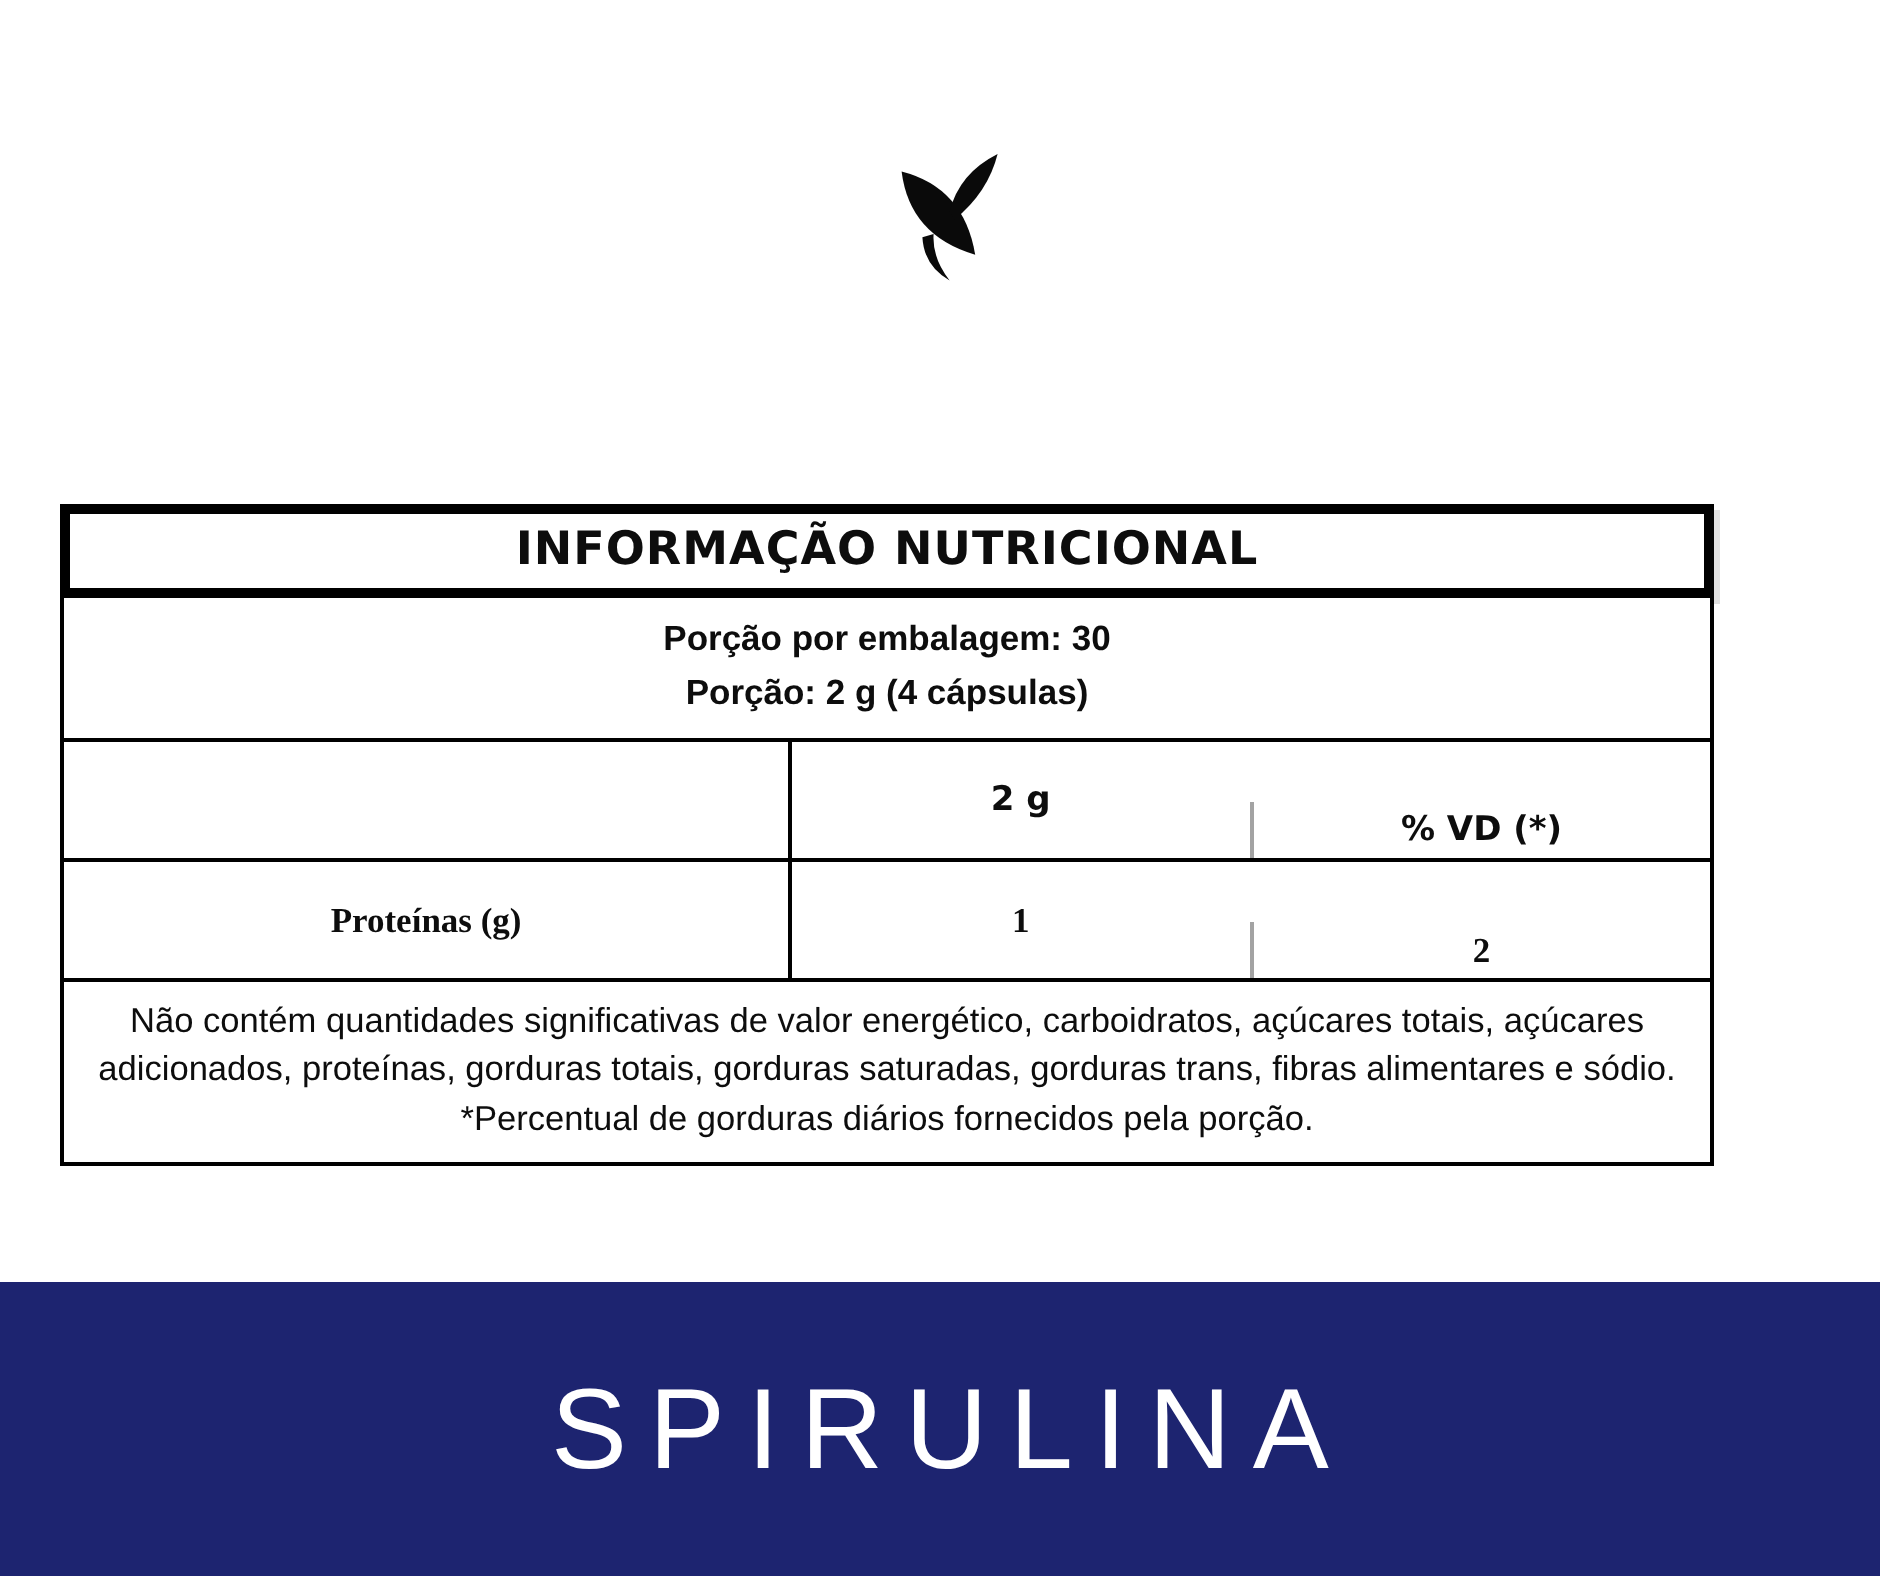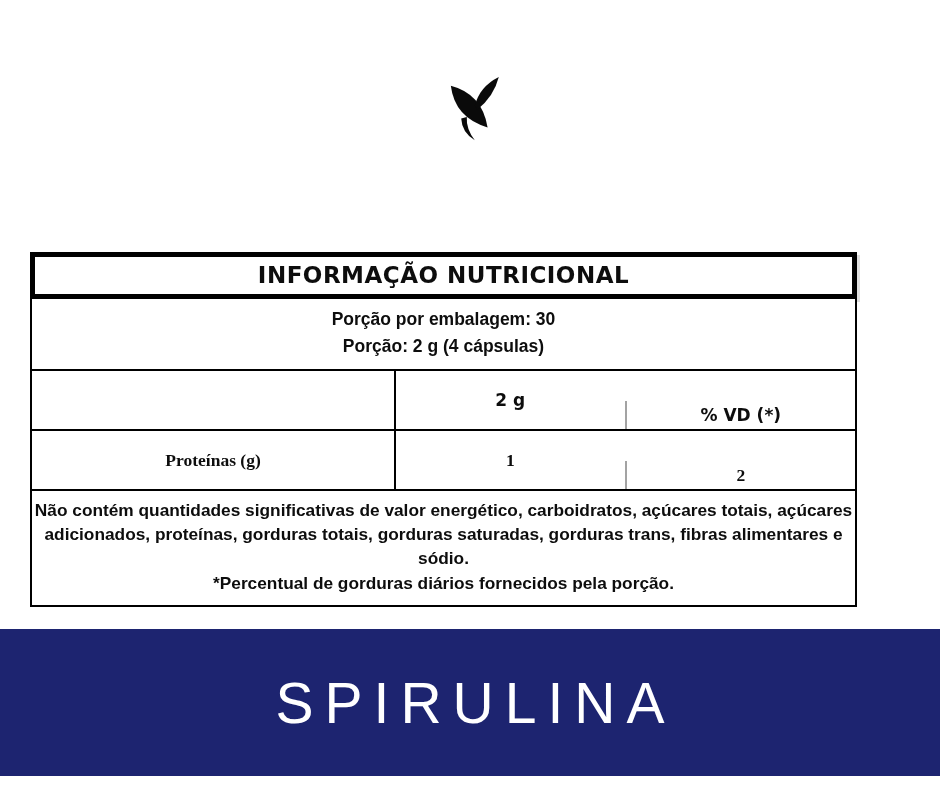--- a/index.html
+++ b/index.html
@@ -30,28 +30,28 @@
   .nt-cell {
     display:flex; align-items:center; justify-content:center;
     font-size:17.5px; padding:3px 20px; min-height:28px; text-align:center;
   }
   .c1 { width:44%; }
   .c2 { width:28%; border-left:2px solid #000; }
   .c3 { width:28%; border-left:2px solid #a3a3a3;margin-top:30px; }
   .nt-row.head .nt-cell { font-family:"DejaVu Sans", sans-serif; font-weight:800; font-size:17px; }
   .nt-row.data .nt-cell { font-weight:700;font-family:Liberation Serif, serif; }
   .nt-note {
-    text-align:center; font-weight:700; font-size:17.3px; line-height:1.39;
+    text-align:center; font-weight:400; font-size:17.3px; line-height:1.39;
     padding:7px 2px 10px;
   }
   .nt-footnote { margin-top:1px; }
 
   
   .footer {
-    position:absolute; left:0; bottom:12px; width:940px; height:147px;
+    position:absolute; left:0; bottom:0; width:940px; height:147px;
     display:flex; align-items:center; justify-content:center;
   }
   .product-name {
     color:#ffffff; font-weight:300; font-size:57px; letter-spacing:11px;
     text-indent:11px; white-space:nowrap;
   }
 </style>
 </head>
 <body>
 

